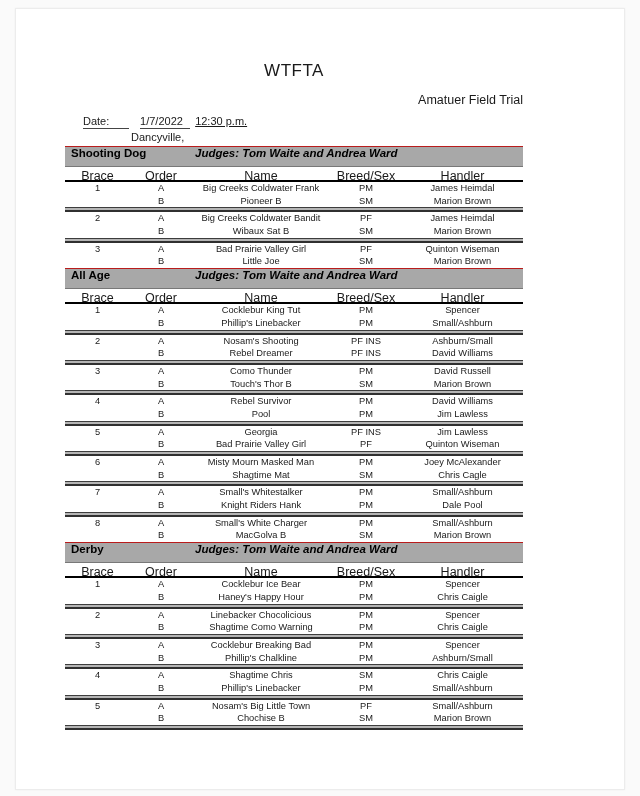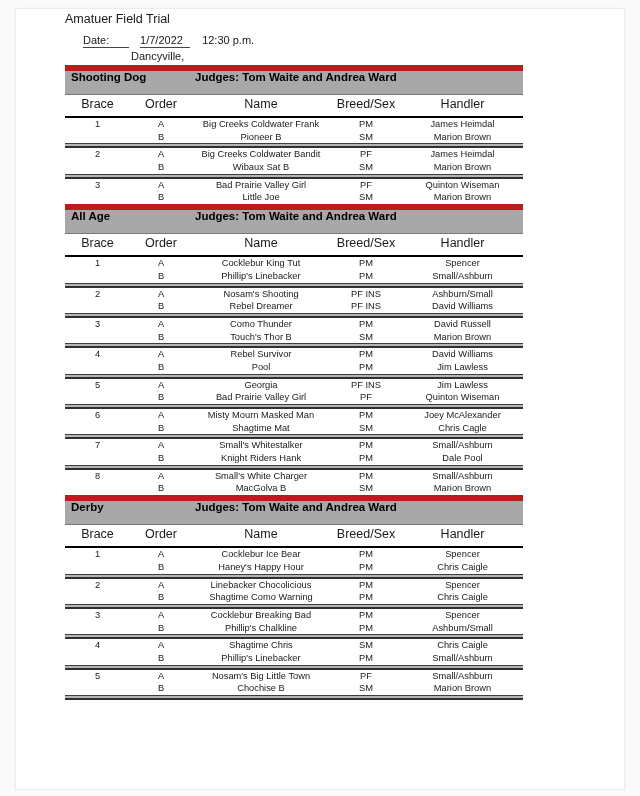--- a/index.html
+++ b/index.html
@@ -6,49 +6,50 @@
     --canvas-bg:#fafafa; --page-bg:#ffffff; --bar:#a8a8a8; --sep:#b5b5b5;
     --ink:#1a1a1a; --line:#000000;
   }
   *{margin:0;padding:0;box-sizing:border-box;}
   html,body{width:640px;height:796px;}
   body{background:var(--canvas-bg);font-family:"Liberation Sans",sans-serif;color:var(--ink);}
   .page{position:absolute;left:15px;top:8px;width:610px;height:782px;background:var(--page-bg);
         border:1px solid #ececec;box-shadow:0 0 2px rgba(0,0,0,0.05);}
   .head-wrap{width:458px;margin-left:49px;}
   .title{margin-top:52px;text-align:center;font-size:17px;letter-spacing:0.5px;}
-  .subtitle{margin-top:3px;text-align:left;font-size:12.5px;}
+  .subtitle{margin-top:12px;text-align:right;font-size:12.5px;}
   .meta{font-size:11px;}
   .meta-row{height:15.5px;line-height:14px;margin-top:0;}
   .date-row{margin-top:7px;padding-left:18px;}
   .loc-row{padding-left:5px;}
   .u{display:inline-block;text-align:left;border-bottom:1px solid #444;}
   .date-label{width:46px;}
   .date-value{width:50px;margin-left:8px;}
-  .time{margin-left:9px;}
+  .time{margin-left:2px;text-decoration:underline;}
   .loc-label{width:54px;}
   .loc-value{width:70px;margin-left:2px;text-align:left;padding-left:2px;}
 
   .doc-table{width:458px;margin-left:49px;margin-top:1px;}
   .row{display:grid;grid-template-columns:65px 62px 138px 72px 121px;text-align:center;}
-  .section-bar{position:relative;height:30px;line-height:13px;background:var(--bar);
-               border-top:6px solid #b91c1c;border-bottom:1px solid #787878;
+  .section-bar{position:relative;height:21px;line-height:13px;background:var(--bar);
+               border-top:1px solid #b91c1c;border-bottom:1px solid #787878;
                font-size:11.5px;font-weight:bold;color:#000;}
   .section-name{position:absolute;left:6px;top:0;}
-  .judges{position:absolute;left:130px;top:0;}
-  .col-header{height:23px;line-height:18px;font-size:12.5px;border-bottom:2px solid var(--line);}
+  .judges{position:absolute;left:130px;top:0;font-style:italic;}
+  .col-header{height:15px;line-height:18px;font-size:12.5px;border-bottom:2px solid var(--line);}
   .data-row{height:12.7px;line-height:12.7px;font-size:9.3px;}
   .c{overflow:hidden;white-space:nowrap;}
   .separator{height:5px;background:var(--sep);border-top:1px solid #3d3d3d;border-bottom:2px solid #303030;}
 </style>
 </head>
 <body>
 
 <div class="page">
   <div class="head-wrap">
+    <div class="title">WTFTA</div>
     <div class="subtitle">Amatuer Field Trial</div>
     <div class="meta">
       <div class="meta-row date-row">
         <span class="u date-label">Date:</span>
         <span class="u date-value">1/7/2022</span>
         <span class="time">12:30 p.m.</span>
       </div>
       <div class="meta-row loc-row">
         <span class="u loc-label">Location:</span>
         <span class="u loc-value">Dancyville, TN</span>

